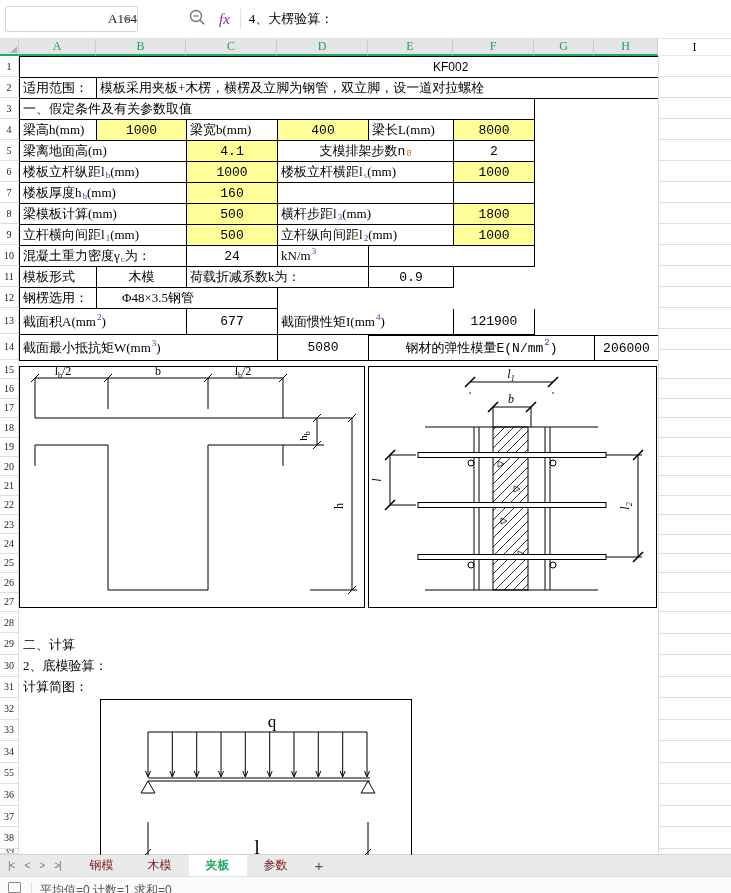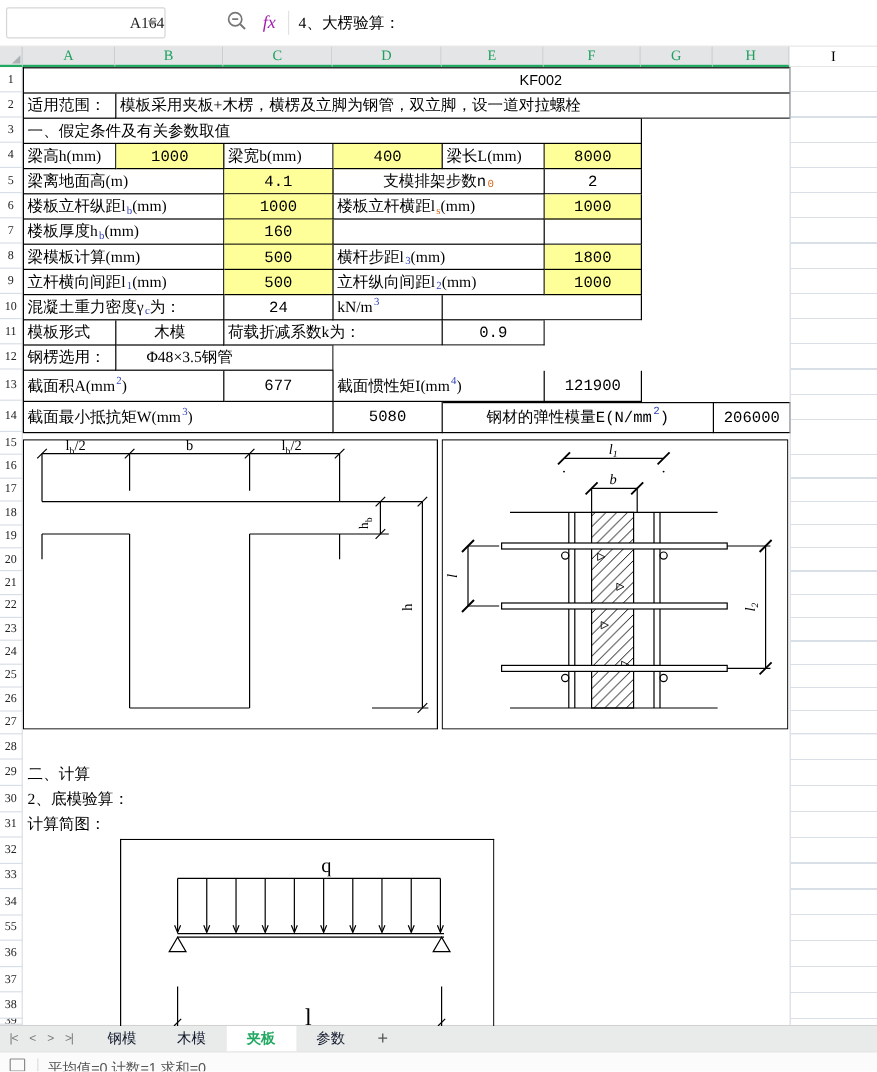--- a/index.html
+++ b/index.html
@@ -62,21 +62,21 @@
   .gs1{top:0;height:304px;background:repeating-linear-gradient(to bottom,transparent 0 20px,#D9DFE6 20px 21px);}
   .gs2{top:304px;height:252px;background:repeating-linear-gradient(to bottom,transparent 0 18.4px,#D9DFE6 18.4px 19.4px);}
   .gs3{top:556px;height:242px;background:repeating-linear-gradient(to bottom,transparent 0 20.5px,#D9DFE6 20.5px 21.55px);}
 
   svg text{font-family:"Liberation Serif","DejaVu Serif",serif;}
 
   
   .tabbar{height:22px;background:#E9EAEA;border-top:1px solid #D2D2D2;display:flex;align-items:stretch;box-sizing:border-box;}
   .navs{display:flex;align-items:center;gap:10px;padding:0 12px 0 8px;color:#777;font-size:10px;letter-spacing:-1px;}
   .navs span{cursor:default;}
-  .tab{display:flex;align-items:center;padding:0 17px;font-size:12px;color:#0f172a;}
+  .tab{display:flex;align-items:center;padding:0 17px;font-size:12px;color:#7f1d1d;}
   .tab.active{background:#fff;color:#21A862;font-weight:bold;}
   .addtab{display:flex;align-items:center;padding:0 10px;font-size:15px;color:#555;}
 
   
   .statusbar{height:16px;border-top:1px solid #E0E0E0;background:#FBFBFB;overflow:hidden;display:flex;}
   .statusicon{margin:5px 0 0 8px;width:11px;height:9px;border:1px solid #8A8A8A;border-radius:1px;}
   .statussep{width:1px;height:12px;background:#DDD;margin:5px 8px 0 10px;}
   .statustext{margin-top:5px;font-size:12px;color:#555;}
 </style>
 </head>

